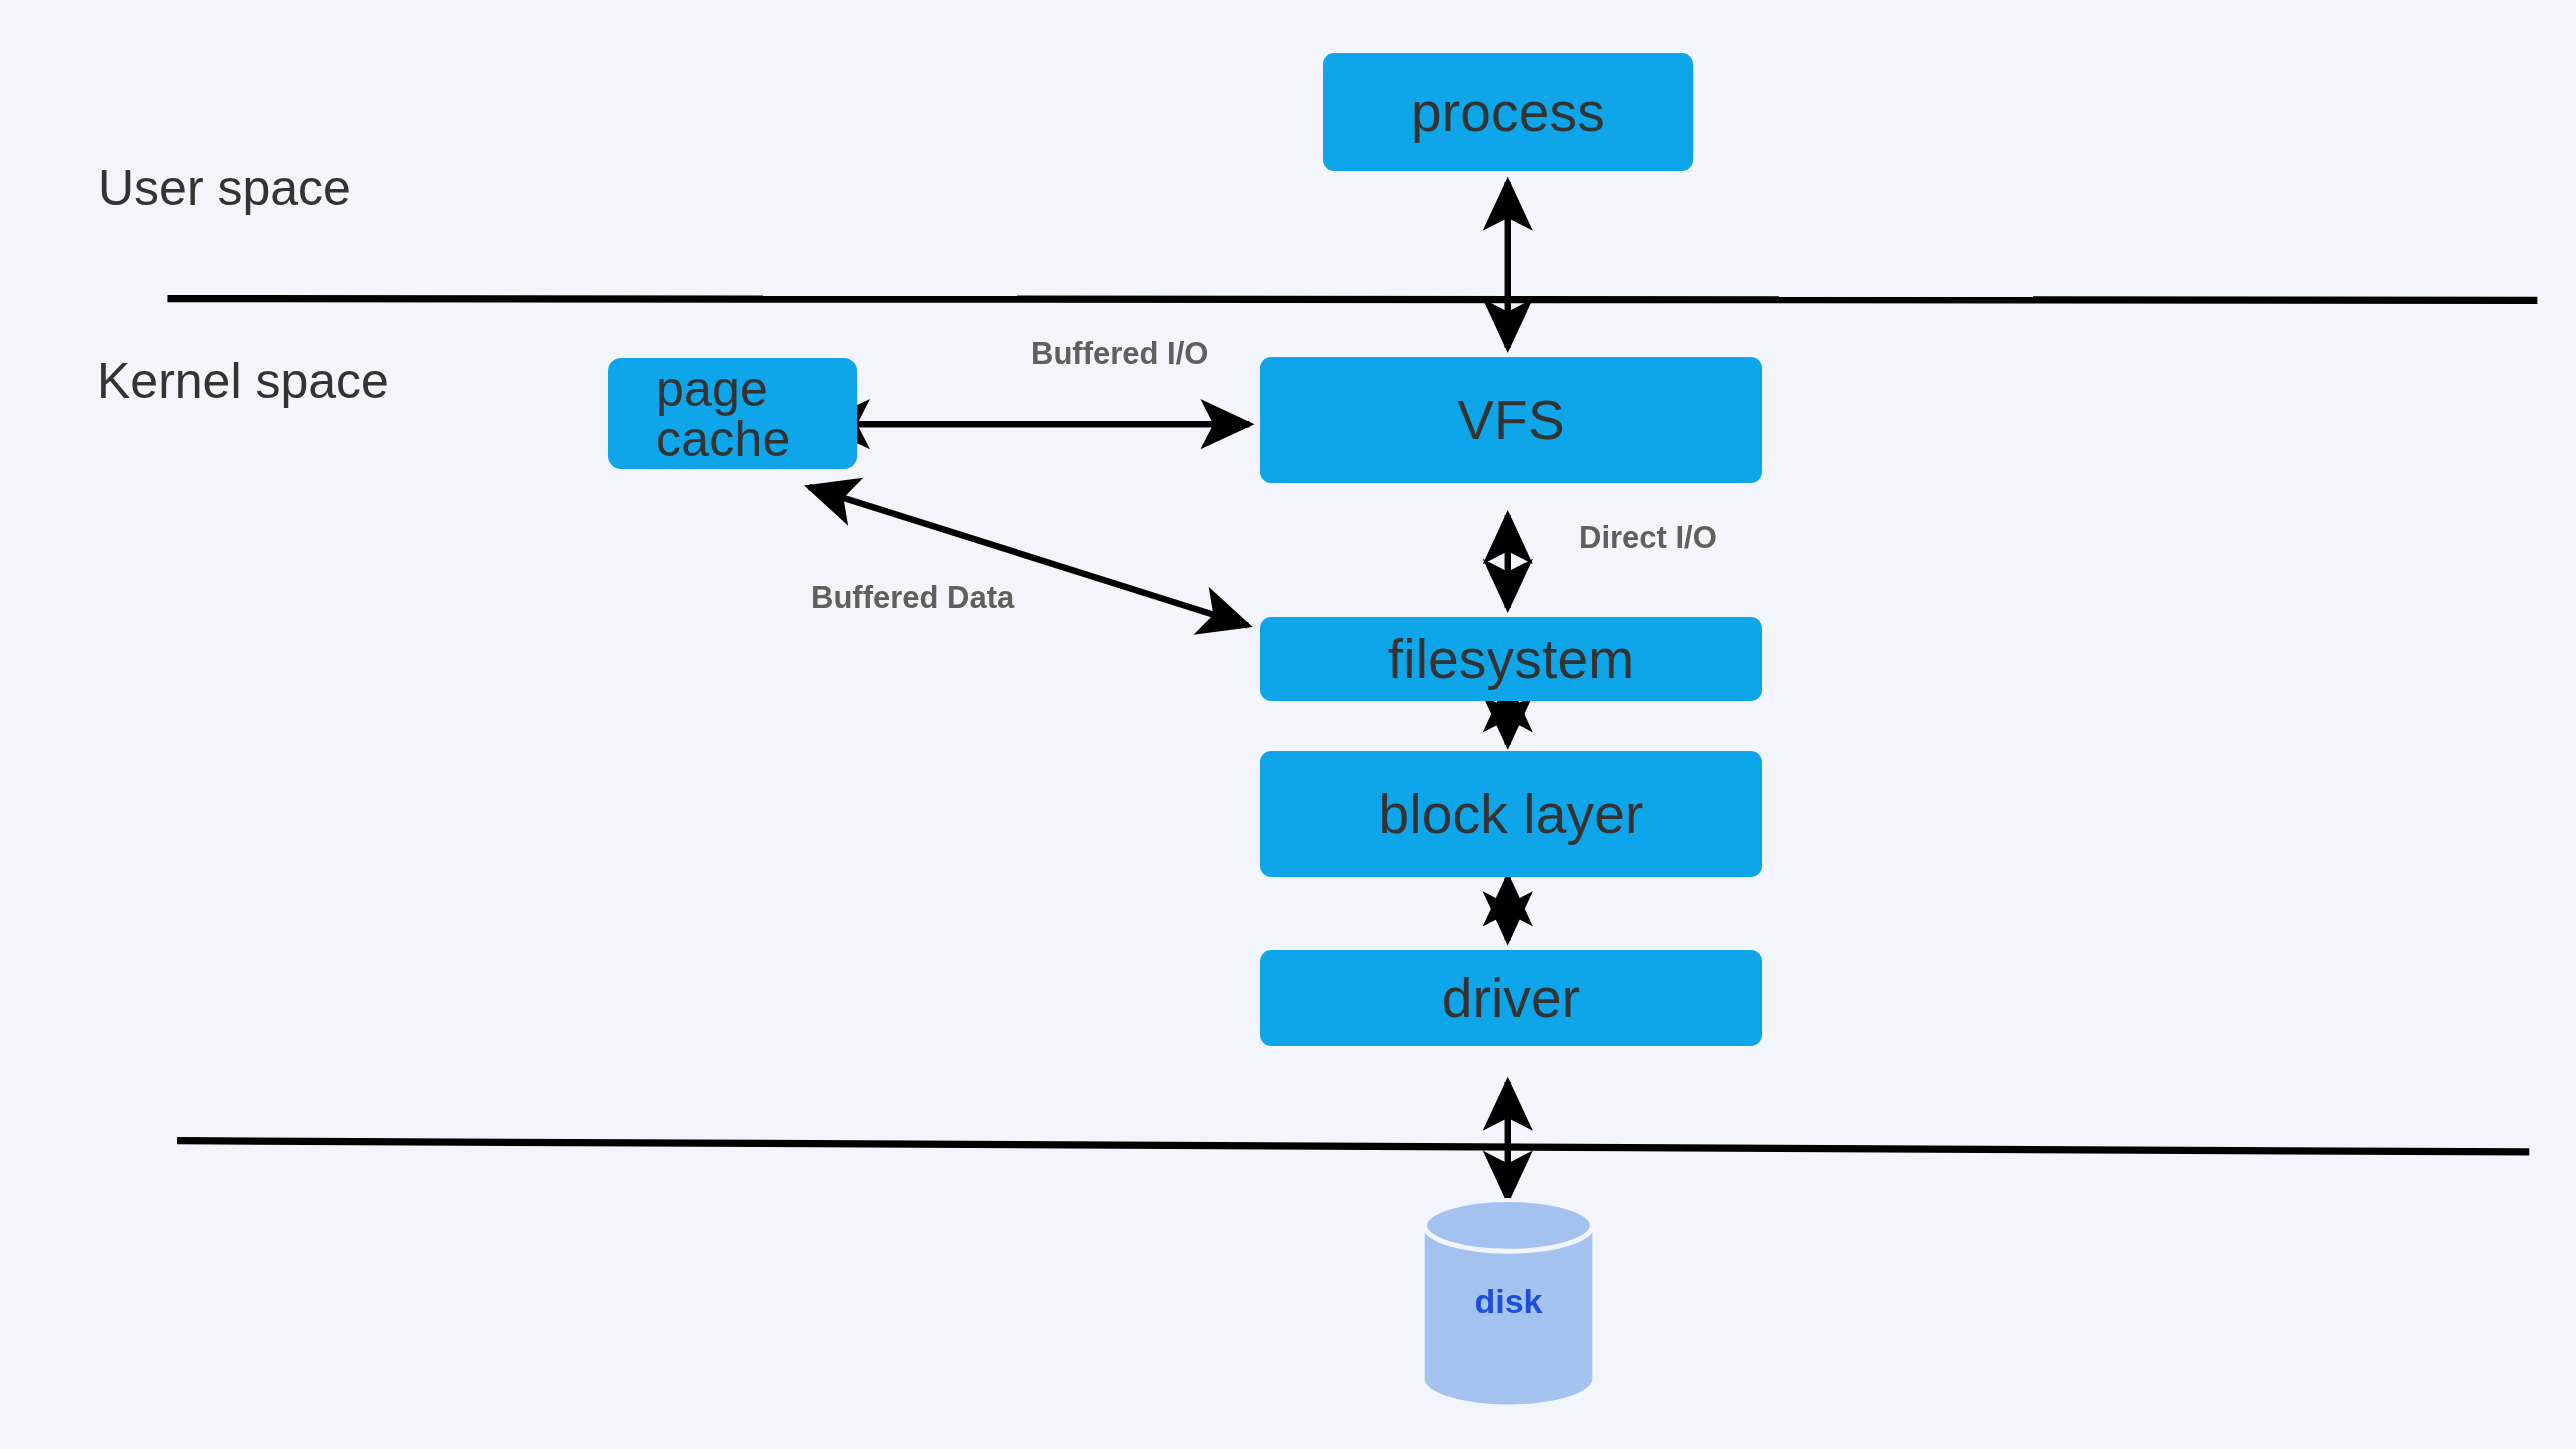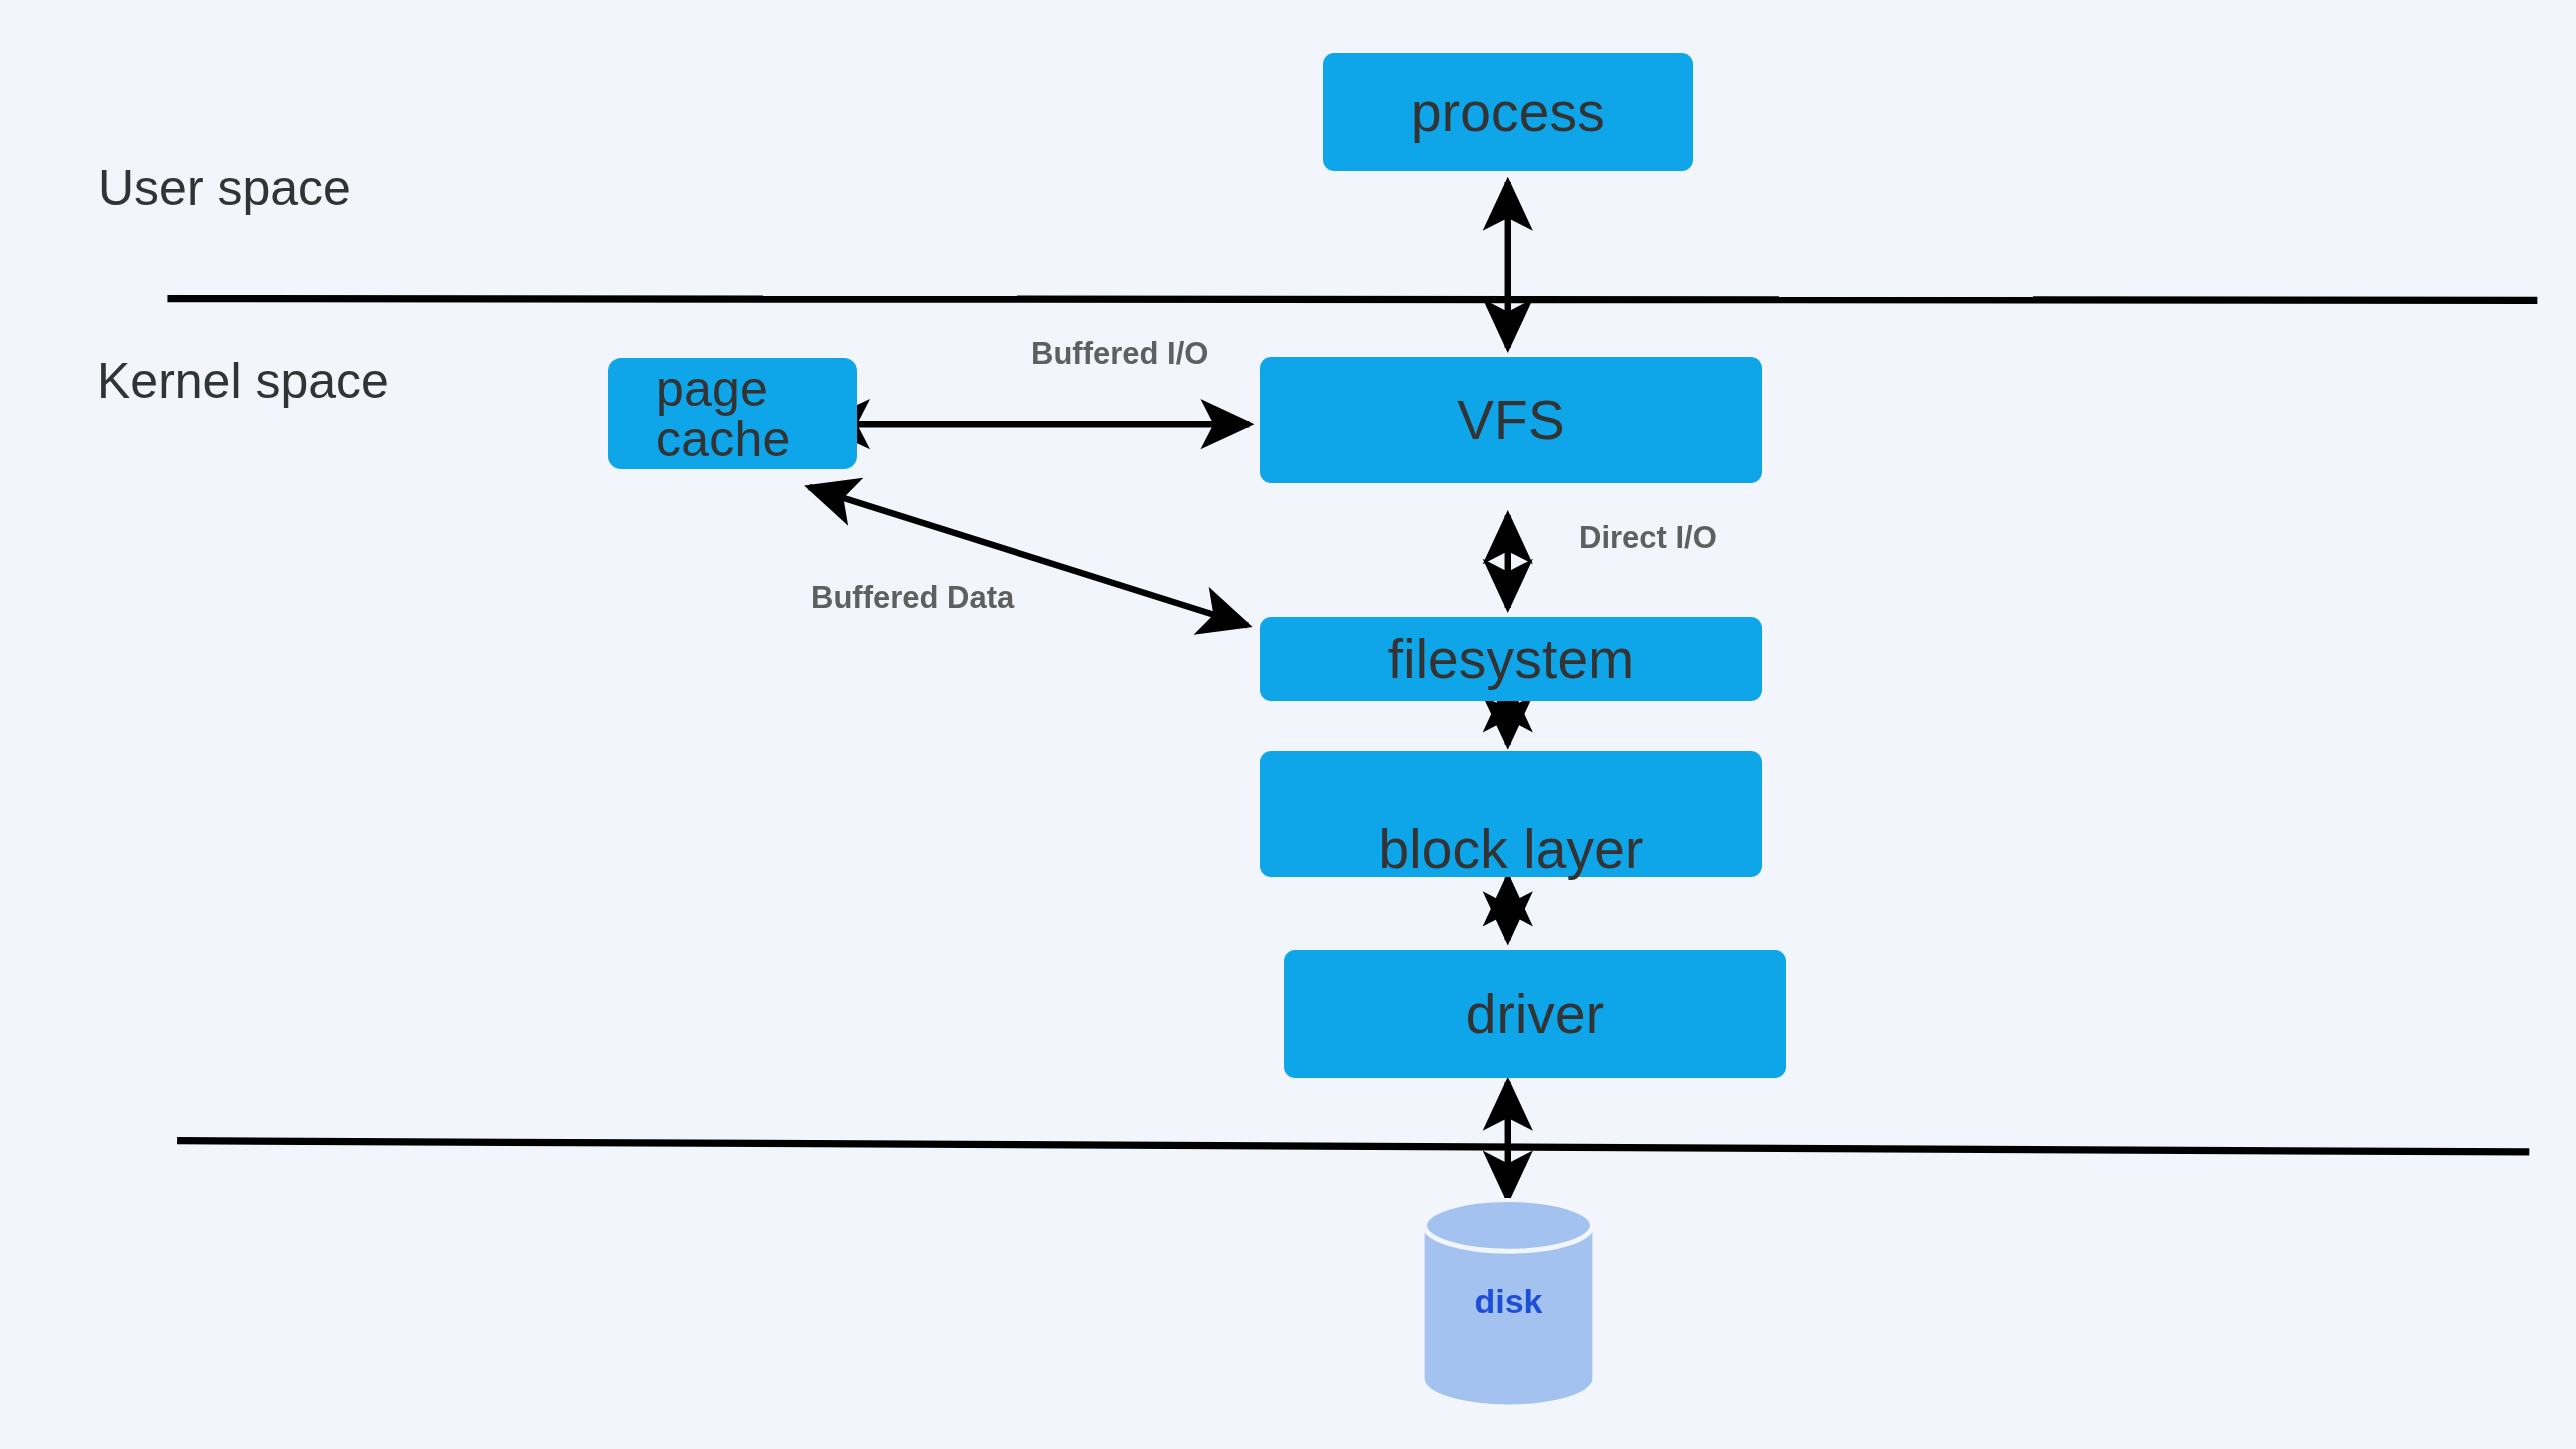--- a/index.html
+++ b/index.html
@@ -117,25 +117,25 @@
   </div>
 
   <div class="node-box" style="left:1260px; top:357px; width:502px; height:126px;">
     <span class="node-label">VFS</span>
   </div>
 
   <div class="node-box" style="left:1260px; top:617px; width:502px; height:84px;">
     <span class="node-label">filesystem</span>
   </div>
 
-  <div class="node-box" style="left:1260px; top:751px; width:502px; height:126px;align-items:flex-end;">
+  <div class="node-box" style="left:1260px; top:751px; width:502px; height:126px;">
     <span class="node-label">block layer</span>
   </div>
 
-  <div class="node-box" style="left:1260px; top:950px; width:502px; height:128px;margin-left:24px;">
+  <div class="node-box" style="left:1260px; top:950px; width:502px; height:96px;">
     <span class="node-label">driver</span>
   </div>
 
   <div class="disk-wrap" style="left:1423px; top:1198px; width:171px; height:208px;">
     <svg width="171" height="208" viewBox="0 0 212 258">
       <path d="M2,34 L2,224 A104,32 0 0 0 210,224 L210,34 Z" fill="#a4c2ef"></path>
       <ellipse cx="106" cy="34" rx="104" ry="32" fill="#a4c2ef" stroke="#f2f6fc" stroke-width="6"></ellipse>
     </svg>
     <div class="disk-text" style="top:84px;">disk</div>
   </div>

